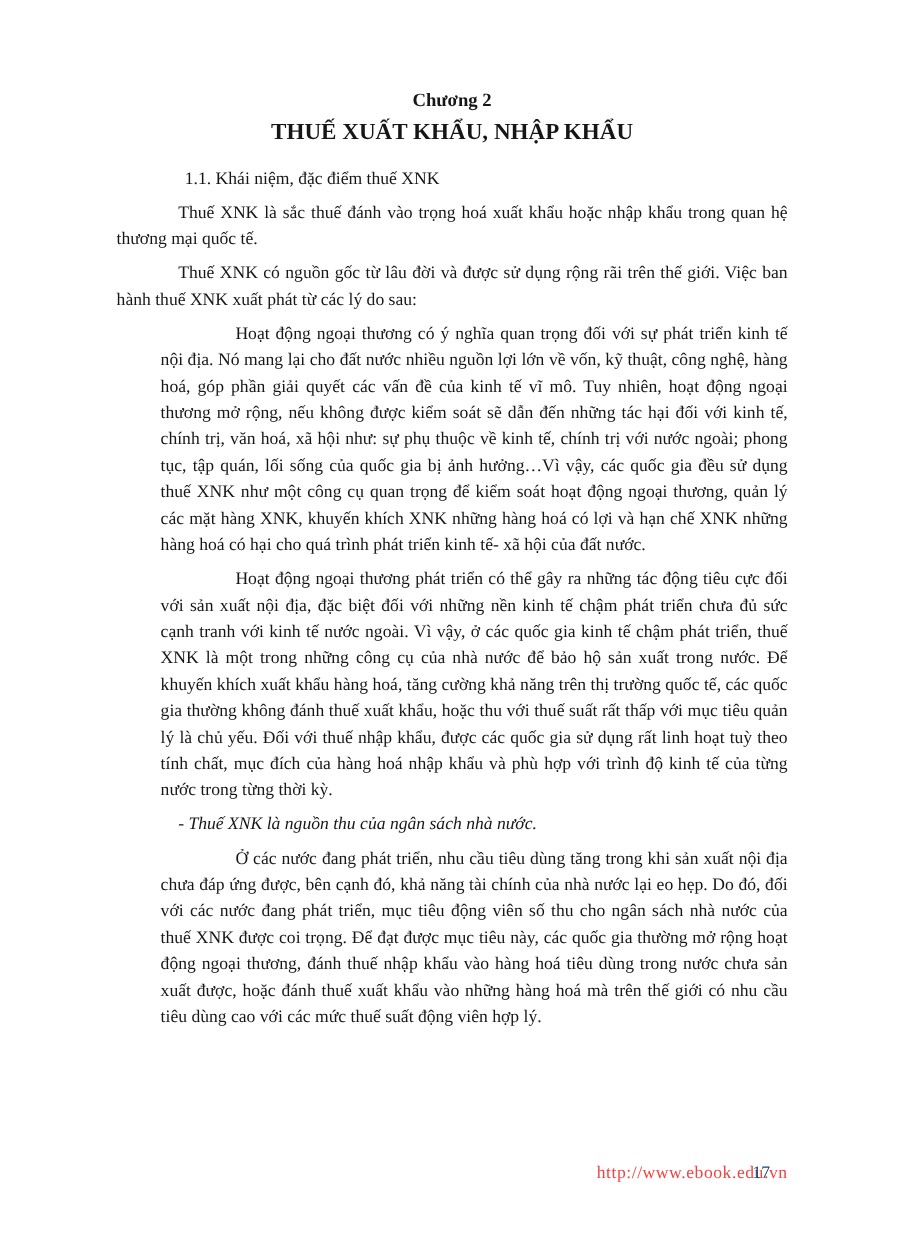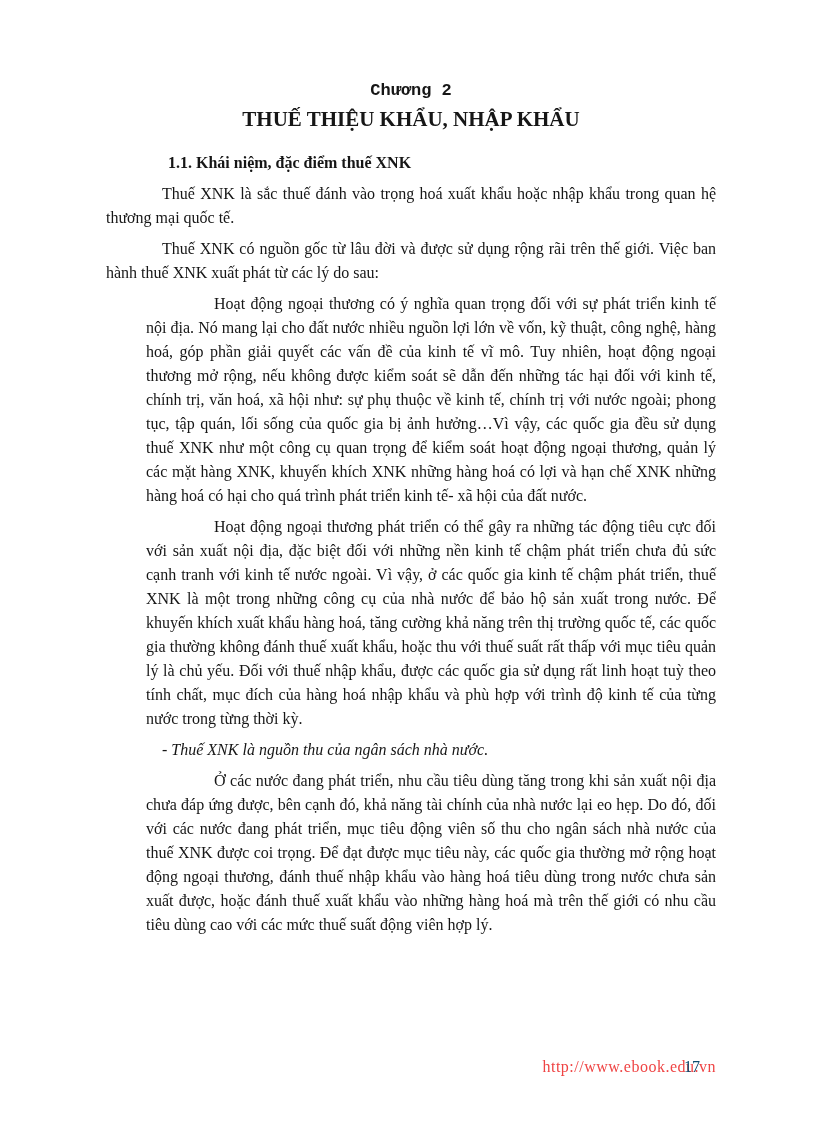--- a/index.html
+++ b/index.html
@@ -22,42 +22,41 @@
     top: 78px;
     left: 106px;
     width: 610px;
   }
   .chapter-label {
     text-align: center;
     font-weight: bold;
     font-size: 17px;
     line-height: 26px;
     margin: 0;
-    font-family: Liberation Mono, monospace;
   }
   .chapter-title {
     text-align: center;
     font-weight: bold;
     font-size: 21px;
     line-height: 30px;
     margin: 0 0 16px 0;
   }
   p {
     margin: 0 0 7px 0;
     font-size: 16px;
     line-height: 24px;
     text-align: justify;
   }
   .section-heading {
     text-indent: 62px;
     line-height: 26px;
     margin-bottom: 6px;
   }
   .subsection-heading {
-    font-weight: bold;
+    font-weight: normal;
     text-indent: 62px;
     line-height: 26px;
     margin-bottom: 6px;
   }
   .body-sm { text-indent: 56px; }
   .body-lg { text-indent: 68px; margin-left: 40px; }
   .bullet-italic {
     font-style: italic;
     text-indent: 56px;
   }
@@ -83,21 +82,21 @@
   }
 </style>
 </head>
 <body>
 
 <div class="page">
   <div class="content">
 
     <p class="chapter-label">Chương 2</p>
 
-    <p class="chapter-title">THUẾ THIỆU KHẨU, NHẬP KHẨU</p>
+    <p class="chapter-title">THUẾ XUẤT KHẨU, NHẬP KHẨU</p>
 
 
     <p class="subsection-heading">1.1. Khái niệm, đặc điểm thuế XNK</p>
 
     <p class="body-sm">Thuế XNK là sắc thuế đánh vào trọng hoá xuất khẩu hoặc nhập khẩu trong quan hệ thương mại quốc tế.</p>
 
     <p class="body-sm">Thuế XNK có nguồn gốc từ lâu đời và được sử dụng rộng rãi trên thế giới. Việc ban hành thuế XNK xuất phát từ các lý do sau:</p>
 
 
     <p class="body-lg">Hoạt động ngoại thương có ý nghĩa quan trọng đối với sự phát triển kinh tế nội địa. Nó mang lại cho đất nước nhiều nguồn lợi lớn về vốn, kỹ thuật, công nghệ, hàng hoá, góp phần giải quyết các vấn đề của kinh tế vĩ mô. Tuy nhiên, hoạt động ngoại thương mở rộng, nếu không được kiểm soát sẽ dẫn đến những tác hại đối với kinh tế, chính trị, văn hoá, xã hội như: sự phụ thuộc về kinh tế, chính trị với nước ngoài; phong tục, tập quán, lối sống của quốc gia bị ảnh hưởng…Vì vậy, các quốc gia đều sử dụng thuế XNK như một công cụ quan trọng để kiểm soát hoạt động ngoại thương, quản lý các mặt hàng XNK, khuyến khích XNK những hàng hoá có lợi và hạn chế XNK những hàng hoá có hại cho quá trình phát triển kinh tế- xã hội của đất nước.</p>

